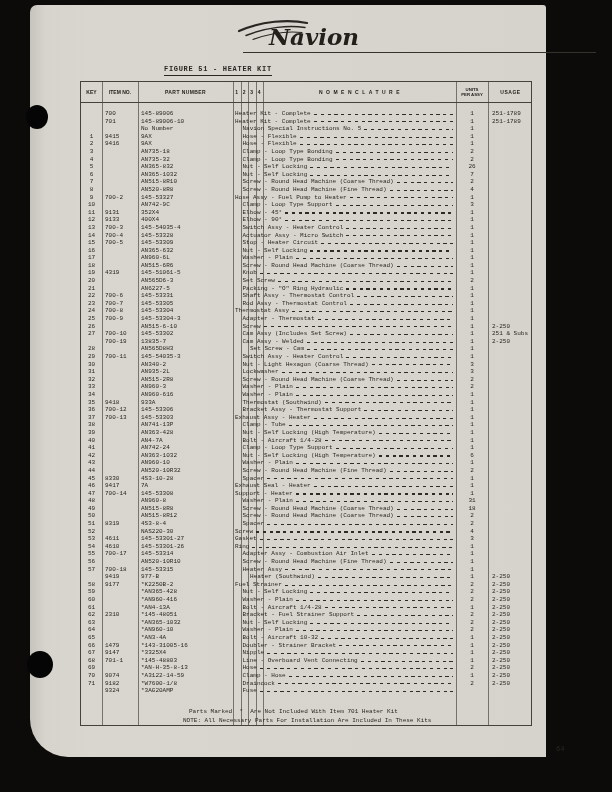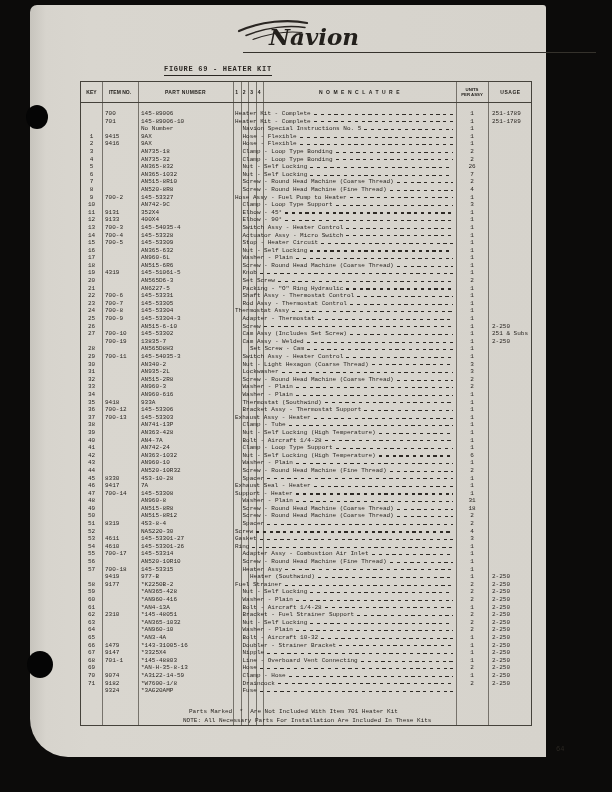--- a/index.html
+++ b/index.html
@@ -69,21 +69,21 @@
   <svg class="logo-svg" width="160" height="40" viewBox="0 0 160 40">
     <g stroke="#2a2622" fill="none" stroke-linecap="round">
       <path d="M6 17 C 28 7, 56 5, 74 9" stroke-width="2.2"></path>
       <path d="M13 21.5 C 34 13, 56 11, 72 13.5" stroke-width="1.5"></path>
       <path d="M20 25.5 C 38 19, 55 17, 69 18.5" stroke-width="1.1"></path>
     </g>
     <text x="36" y="31" font-family="DejaVu Serif, serif" font-style="italic" font-weight="bold" font-size="23" fill="#23201c">Navion</text>
   </svg>
   <div class="long-rule"></div>
 
-  <div class="fig-title">FIGURE 69 - HEATER KIT</div>
+  <div class="fig-title">FIGURE 51 - HEATER KIT</div>
 
   <div class="parts-table">
     <div class="glines">
         <div style="left: 21px;"></div>
         <div style="left: 57px;"></div>
         <div style="left: 152px;"></div>
         <div style="left: 159.5px;"></div>
         <div style="left: 167px;"></div>
         <div style="left: 174.5px;"></div>
         <div style="left: 182px;"></div>

